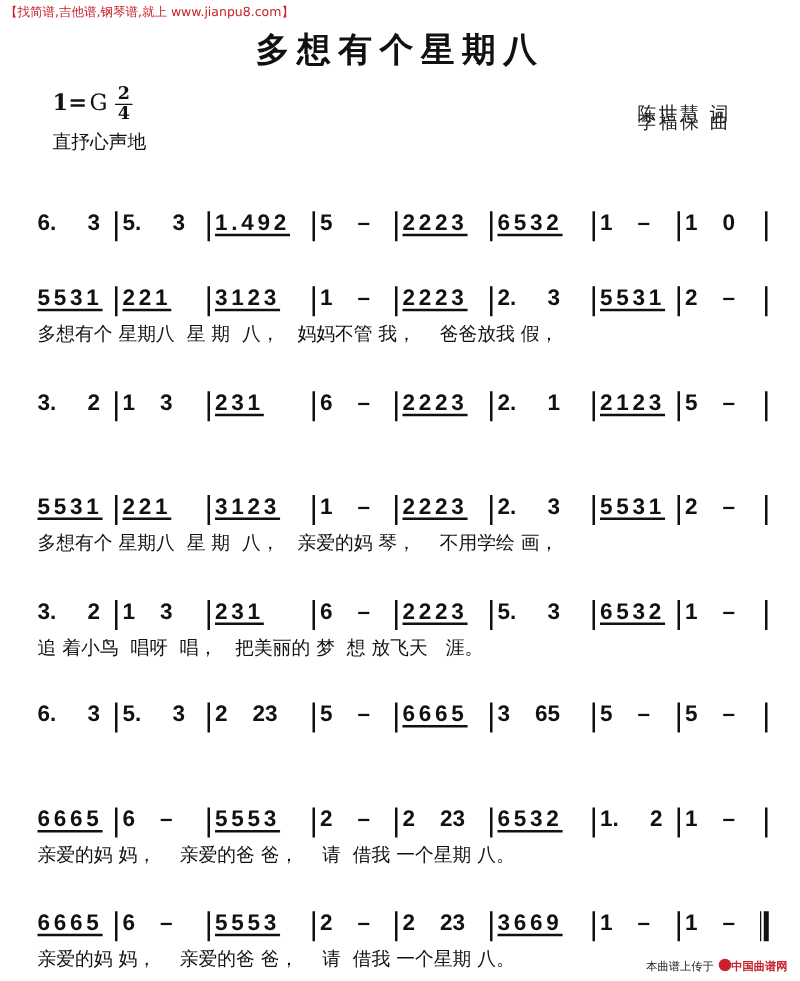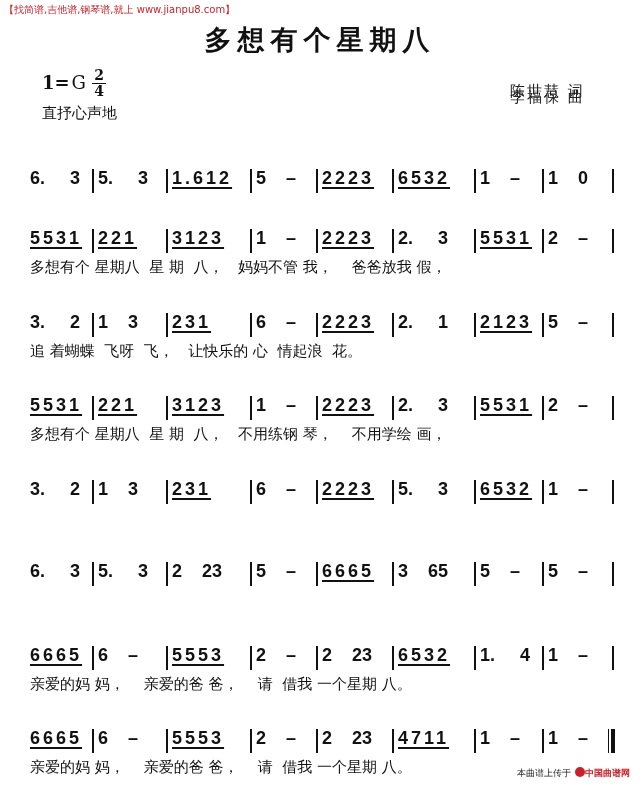--- a/index.html
+++ b/index.html
@@ -46,21 +46,21 @@
 <div class="tempo">直抒心声地</div>
 <div class="credit" style="top:62px">陈世慧 词</div>
 <div class="credit" style="top:68px">李福保 曲</div>
 
 <div id="score">
     <div class="line" style="top: 140px;">
       <div class="m" style="left: 30px; white-space: pre;">6.     3</div>
       <div class="bl" style="left: 92px;"></div>
       <div class="m" style="left: 98px; white-space: pre;">5.     3</div>
       <div class="bl" style="left: 166px;"></div>
-      <div class="m u" style="left: 172px; white-space: pre; letter-spacing: 3px;">1.612</div>
+      <div class="m u" style="left: 172px; white-space: pre; letter-spacing: 3px;">1.492</div>
       <div class="bl" style="left: 250px;"></div>
       <div class="m" style="left: 256px; white-space: pre;">5    –</div>
       <div class="bl" style="left: 316px;"></div>
       <div class="m u" style="left: 322px; white-space: pre; letter-spacing: 3px;">2223</div>
       <div class="bl" style="left: 392px;"></div>
       <div class="m u" style="left: 398px; white-space: pre; letter-spacing: 3px;">6532</div>
       <div class="bl" style="left: 474px;"></div>
       <div class="m" style="left: 480px; white-space: pre;">1    –</div>
       <div class="bl" style="left: 542px;"></div>
       <div class="m" style="left: 548px; white-space: pre;">1    0</div>
@@ -95,58 +95,58 @@
       <div class="m" style="left: 256px; white-space: pre;">6    –</div>
       <div class="bl" style="left: 316px;"></div>
       <div class="m u" style="left: 322px; white-space: pre; letter-spacing: 3px;">2223</div>
       <div class="bl" style="left: 392px;"></div>
       <div class="m" style="left: 398px; white-space: pre;">2.     1</div>
       <div class="bl" style="left: 474px;"></div>
       <div class="m u" style="left: 480px; white-space: pre; letter-spacing: 3px;">2123</div>
       <div class="bl" style="left: 542px;"></div>
       <div class="m" style="left: 548px; white-space: pre;">5    –</div>
       <div class="bl" style="left: 612px;"></div>
-      <div class="lyr" style="left: 30px;">追 着蝴蝶  飞呀  飞，   让快乐的 心  情起浪  花。</div>
     </div>
     <div class="line" style="top: 367px;">
       <div class="m u" style="left: 30px; white-space: pre; letter-spacing: 3px;">5531</div>
       <div class="bl" style="left: 92px;"></div>
       <div class="m u" style="left: 98px; white-space: pre; letter-spacing: 3px;">221</div>
       <div class="bl" style="left: 166px;"></div>
       <div class="m u" style="left: 172px; white-space: pre; letter-spacing: 3px;">3123</div>
       <div class="bl" style="left: 250px;"></div>
       <div class="m" style="left: 256px; white-space: pre;">1    –</div>
       <div class="bl" style="left: 316px;"></div>
       <div class="m u" style="left: 322px; white-space: pre; letter-spacing: 3px;">2223</div>
       <div class="bl" style="left: 392px;"></div>
       <div class="m" style="left: 398px; white-space: pre;">2.     3</div>
       <div class="bl" style="left: 474px;"></div>
       <div class="m u" style="left: 480px; white-space: pre; letter-spacing: 3px;">5531</div>
       <div class="bl" style="left: 542px;"></div>
       <div class="m" style="left: 548px; white-space: pre;">2    –</div>
       <div class="bl" style="left: 612px;"></div>
-      <div class="lyr" style="left: 30px;">多想有个 星期八  星 期  八，   不用练钢 琴，    不用学绘 画，</div>
+      <div class="lyr" style="left: 30px;">多想有个 星期八  星 期  八，   亲爱的妈 琴，    不用学绘 画，</div>
     </div>
     <div class="line" style="top: 451px;">
       <div class="m" style="left: 30px; white-space: pre;">3.     2</div>
       <div class="bl" style="left: 92px;"></div>
       <div class="m" style="left: 98px; white-space: pre;">1    3</div>
       <div class="bl" style="left: 166px;"></div>
       <div class="m u" style="left: 172px; white-space: pre; letter-spacing: 3px;">231</div>
       <div class="bl" style="left: 250px;"></div>
       <div class="m" style="left: 256px; white-space: pre;">6    –</div>
       <div class="bl" style="left: 316px;"></div>
       <div class="m u" style="left: 322px; white-space: pre; letter-spacing: 3px;">2223</div>
       <div class="bl" style="left: 392px;"></div>
       <div class="m" style="left: 398px; white-space: pre;">5.     3</div>
       <div class="bl" style="left: 474px;"></div>
       <div class="m u" style="left: 480px; white-space: pre; letter-spacing: 3px;">6532</div>
       <div class="bl" style="left: 542px;"></div>
       <div class="m" style="left: 548px; white-space: pre;">1    –</div>
       <div class="bl" style="left: 612px;"></div>
+      <div class="lyr" style="left: 30px;">追 着小鸟  唱呀  唱，   把美丽的 梦  想 放飞天   涯。</div>
     </div>
     <div class="line" style="top: 533px;">
       <div class="m" style="left: 30px; white-space: pre;">6.     3</div>
       <div class="bl" style="left: 92px;"></div>
       <div class="m" style="left: 98px; white-space: pre;">5.     3</div>
       <div class="bl" style="left: 166px;"></div>
       <div class="m" style="left: 172px; white-space: pre;">2    23</div>
       <div class="bl" style="left: 250px;"></div>
       <div class="m" style="left: 256px; white-space: pre;">5    –</div>
       <div class="bl" style="left: 316px;"></div>
@@ -165,38 +165,38 @@
       <div class="m" style="left: 98px; white-space: pre;">6    –</div>
       <div class="bl" style="left: 166px;"></div>
       <div class="m u" style="left: 172px; white-space: pre; letter-spacing: 3px;">5553</div>
       <div class="bl" style="left: 250px;"></div>
       <div class="m" style="left: 256px; white-space: pre;">2    –</div>
       <div class="bl" style="left: 316px;"></div>
       <div class="m" style="left: 322px; white-space: pre;">2    23</div>
       <div class="bl" style="left: 392px;"></div>
       <div class="m u" style="left: 398px; white-space: pre; letter-spacing: 3px;">6532</div>
       <div class="bl" style="left: 474px;"></div>
-      <div class="m" style="left: 480px; white-space: pre;">1.     4</div>
+      <div class="m" style="left: 480px; white-space: pre;">1.     2</div>
       <div class="bl" style="left: 542px;"></div>
       <div class="m" style="left: 548px; white-space: pre;">1    –</div>
       <div class="bl" style="left: 612px;"></div>
       <div class="lyr" style="left: 30px;">亲爱的妈 妈，    亲爱的爸 爸，    请  借我 一个星期 八。</div>
     </div>
     <div class="line" style="top: 700px;">
       <div class="m u" style="left: 30px; white-space: pre; letter-spacing: 3px;">6665</div>
       <div class="bl" style="left: 92px;"></div>
       <div class="m" style="left: 98px; white-space: pre;">6    –</div>
       <div class="bl" style="left: 166px;"></div>
       <div class="m u" style="left: 172px; white-space: pre; letter-spacing: 3px;">5553</div>
       <div class="bl" style="left: 250px;"></div>
       <div class="m" style="left: 256px; white-space: pre;">2    –</div>
       <div class="bl" style="left: 316px;"></div>
       <div class="m" style="left: 322px; white-space: pre;">2    23</div>
       <div class="bl" style="left: 392px;"></div>
-      <div class="m u" style="left: 398px; white-space: pre; letter-spacing: 3px;">4711</div>
+      <div class="m u" style="left: 398px; white-space: pre; letter-spacing: 3px;">3669</div>
       <div class="bl" style="left: 474px;"></div>
       <div class="m" style="left: 480px; white-space: pre;">1    –</div>
       <div class="bl" style="left: 542px;"></div>
       <div class="m" style="left: 548px; white-space: pre;">1    –</div>
       <div class="dbl" style="left: 608px;"></div>
       <div class="lyr" style="left: 30px;">亲爱的妈 妈，    亲爱的爸 爸，    请  借我 一个星期 八。</div>
     </div>
   </div>
 
 <div class="footer">

